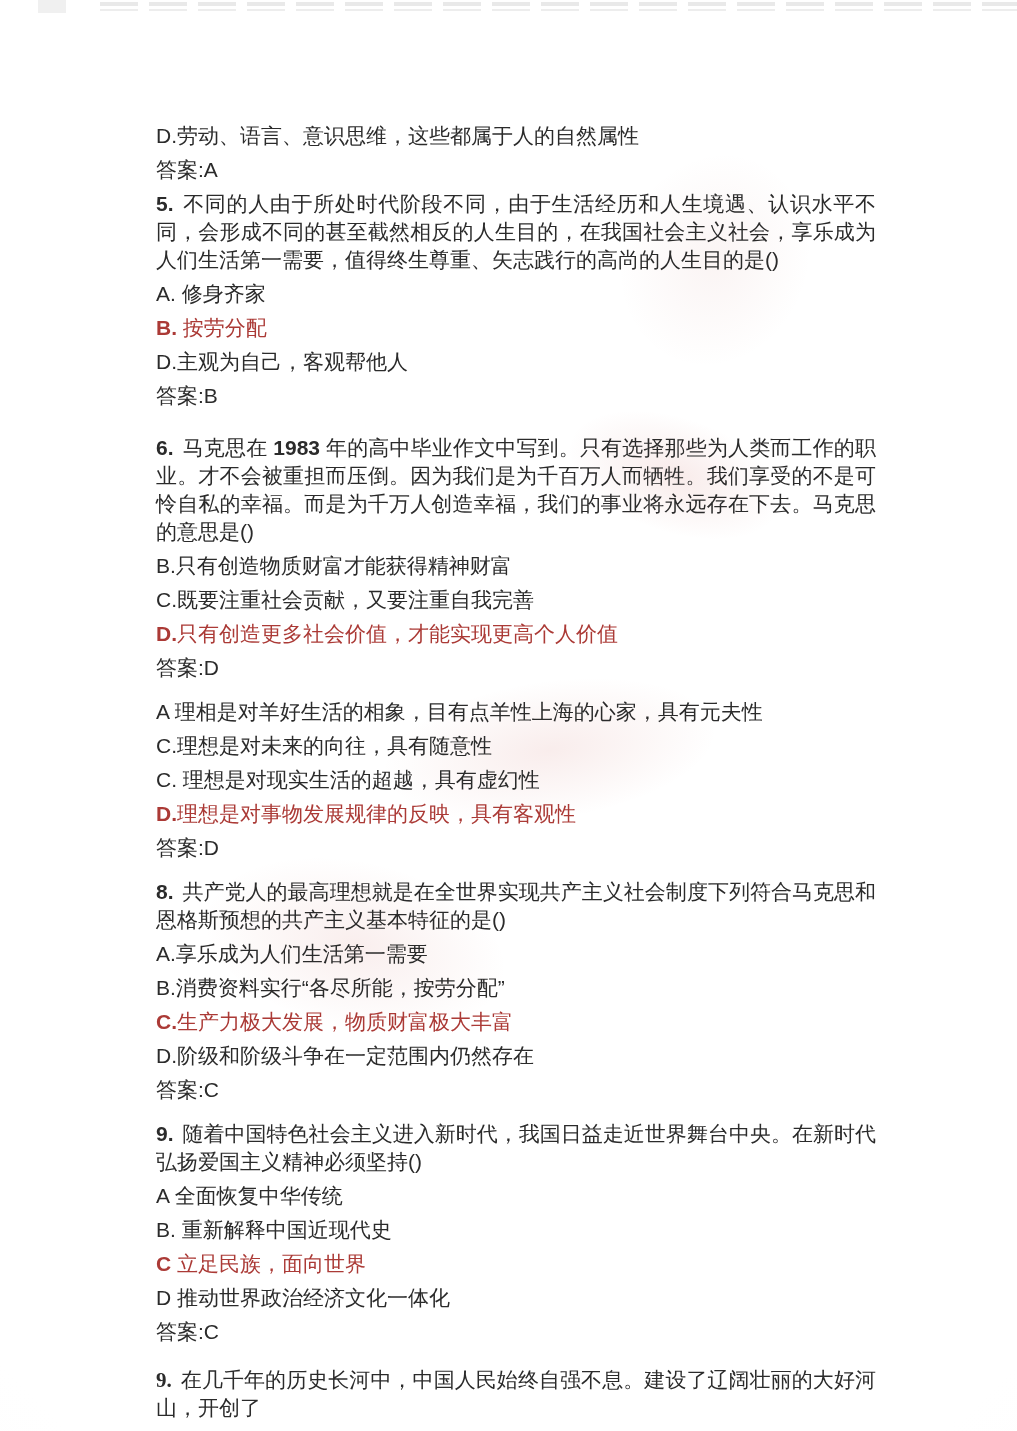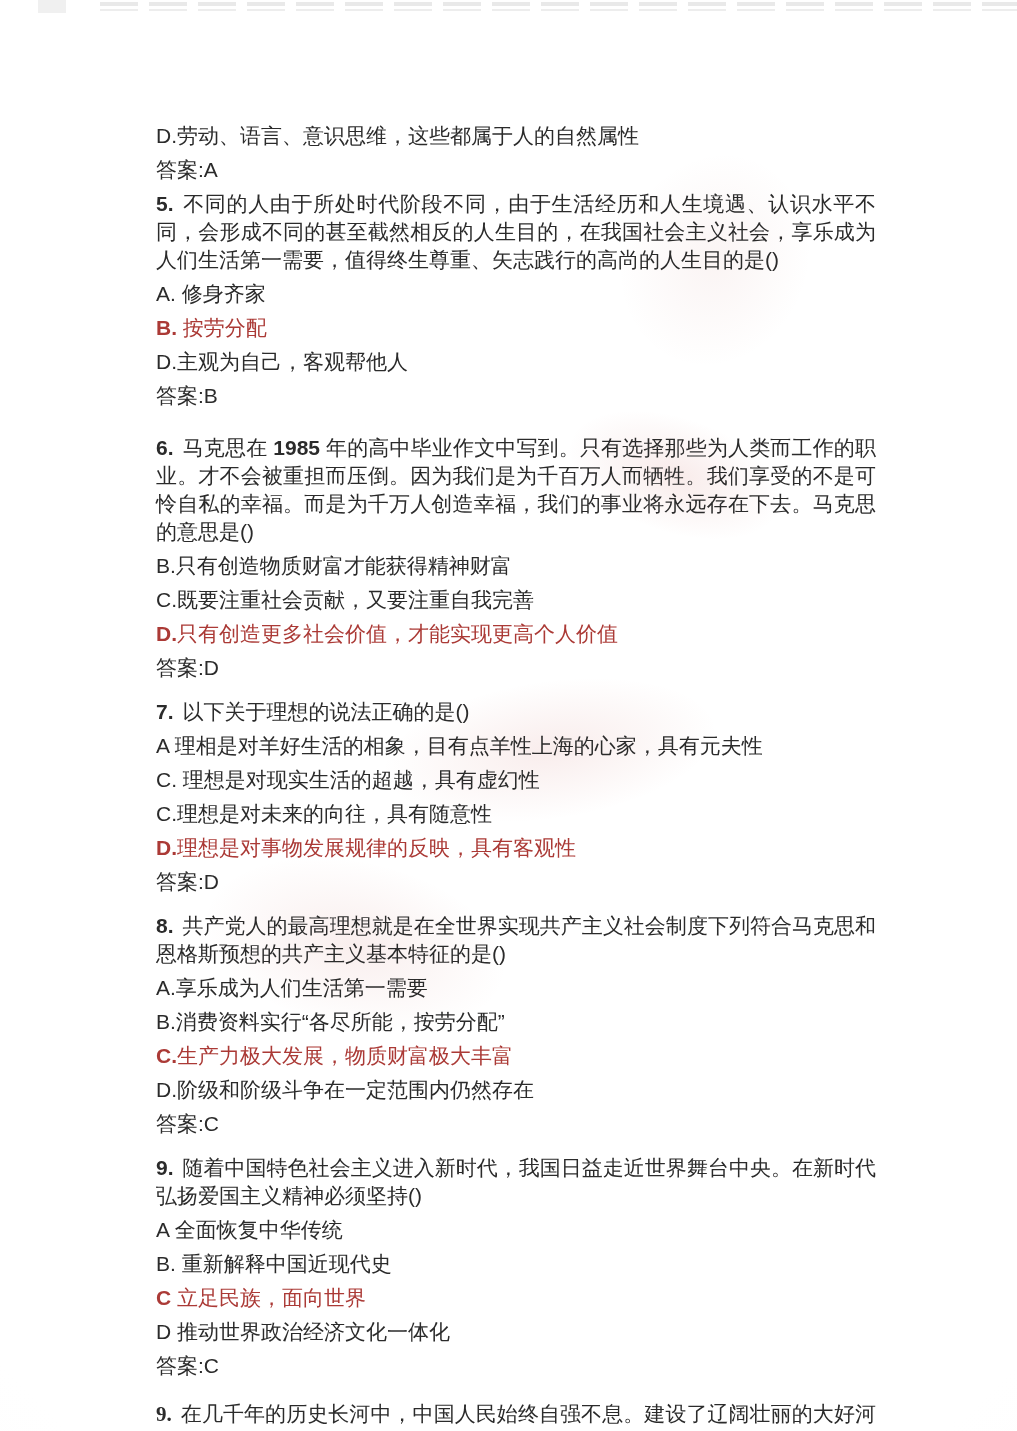--- a/index.html
+++ b/index.html
@@ -69,32 +69,31 @@
 
     <section id="q5">
       <p class="stem"><b class="qnum">5.</b><span>不同的人由于所处时代阶段不同，由于生活经历和人生境遇、认识水平不同，会形成不同的甚至截然相反的人生目的，在我国社会主义社会，享乐成为人们生活第一需要，值得终生尊重、矢志践行的高尚的人生目的是()</span></p>
       <p class="option"><span class="lbl">A.</span><span class="gap"> </span><span>修身齐家</span></p>
       <p class="option correct"><span class="lbl">B.</span><span class="gap"> </span><span>按劳分配</span></p>
       <p class="option"><span class="lbl">D.</span><span class="gap"></span><span>主观为自己，客观帮他人</span></p>
       <p class="answer">答案:B</p>
     </section>
 
     <section id="q6">
-      <p class="stem"><b class="qnum">6.</b><span>马克思在 </span><b>1985</b><span> 年的高中毕业作文中写到。只有选择那些为人类而工作的职业。才不会被重担而压倒。因为我们是为千百万人而牺牲。我们享受的不是可怜自私的幸福。而是为千万人创造幸福，我们的事业将永远存在下去。马克思的意思是()</span></p>
+      <p class="stem"><b class="qnum">6.</b><span>马克思在 </span><b>1983</b><span> 年的高中毕业作文中写到。只有选择那些为人类而工作的职业。才不会被重担而压倒。因为我们是为千百万人而牺牲。我们享受的不是可怜自私的幸福。而是为千万人创造幸福，我们的事业将永远存在下去。马克思的意思是()</span></p>
       <p class="option"><span class="lbl">B.</span><span class="gap"></span><span>只有创造物质财富才能获得精神财富</span></p>
       <p class="option"><span class="lbl">C.</span><span class="gap"></span><span>既要注重社会贡献，又要注重自我完善</span></p>
       <p class="option correct"><span class="lbl">D.</span><span class="gap"></span><span>只有创造更多社会价值，才能实现更高个人价值</span></p>
       <p class="answer">答案:D</p>
     </section>
 
     <section id="q7">
-      <p class="stem"><b class="qnum">7.</b><span>以下关于理想的说法正确的是()</span></p>
       <p class="option"><span class="lbl">A</span><span class="gap"> </span><span>理相是对羊好生活的相象，目有点羊性上海的心家，具有元夫性</span></p>
+      <p class="option"><span class="lbl">C.</span><span class="gap"></span><span>理想是对未来的向往，具有随意性</span></p>
       <p class="option"><span class="lbl">C.</span><span class="gap"> </span><span>理想是对现实生活的超越，具有虚幻性</span></p>
-      <p class="option"><span class="lbl">C.</span><span class="gap"></span><span>理想是对未来的向往，具有随意性</span></p>
       <p class="option correct"><span class="lbl">D.</span><span class="gap"></span><span>理想是对事物发展规律的反映，具有客观性</span></p>
       <p class="answer">答案:D</p>
     </section>
 
     <section id="q8">
       <p class="stem"><b class="qnum">8.</b><span>共产党人的最高理想就是在全世界实现共产主义社会制度下列符合马克思和恩格斯预想的共产主义基本特征的是()</span></p>
       <p class="option"><span class="lbl">A.</span><span class="gap"></span><span>享乐成为人们生活第一需要</span></p>
       <p class="option"><span class="lbl">B.</span><span class="gap"></span><span>消费资料实行“各尽所能，按劳分配”</span></p>
       <p class="option correct"><span class="lbl">C.</span><span class="gap"></span><span>生产力极大发展，物质财富极大丰富</span></p>
       <p class="option"><span class="lbl">D.</span><span class="gap"></span><span>阶级和阶级斗争在一定范围内仍然存在</span></p>

